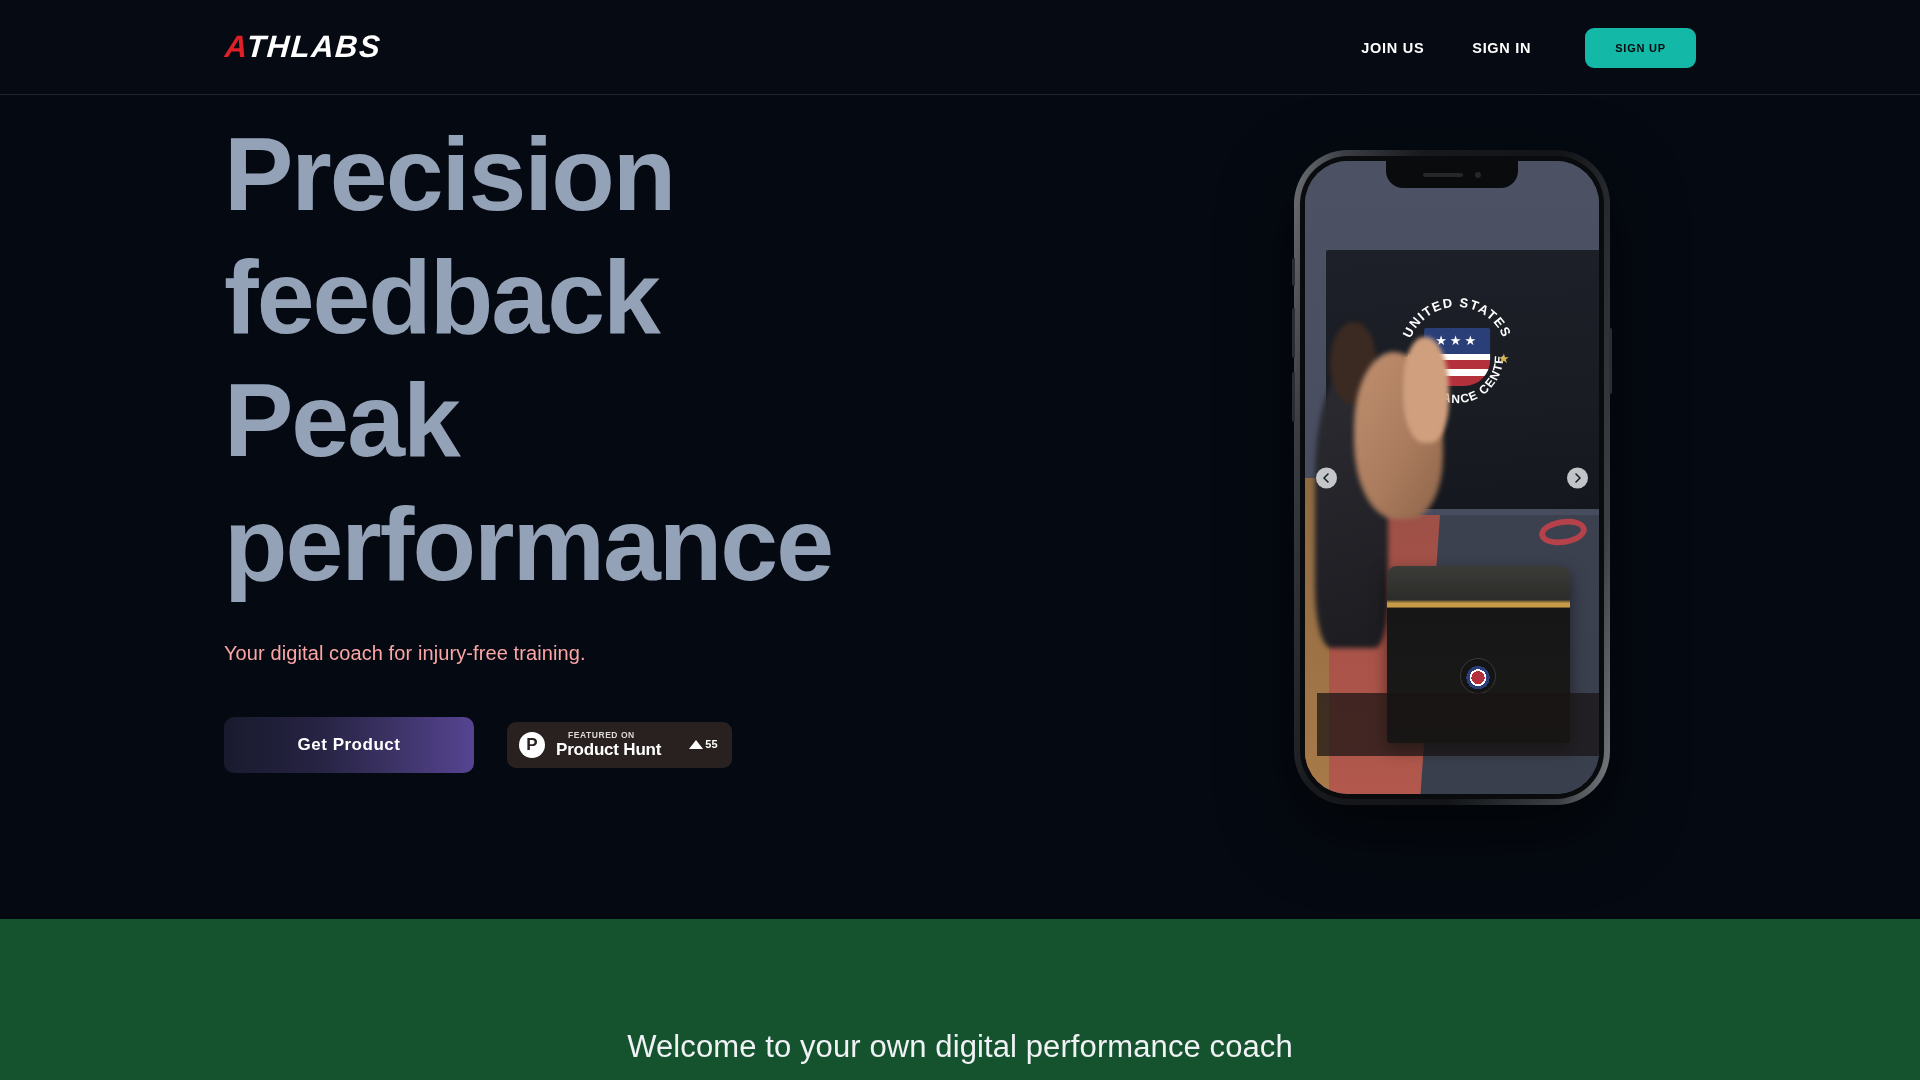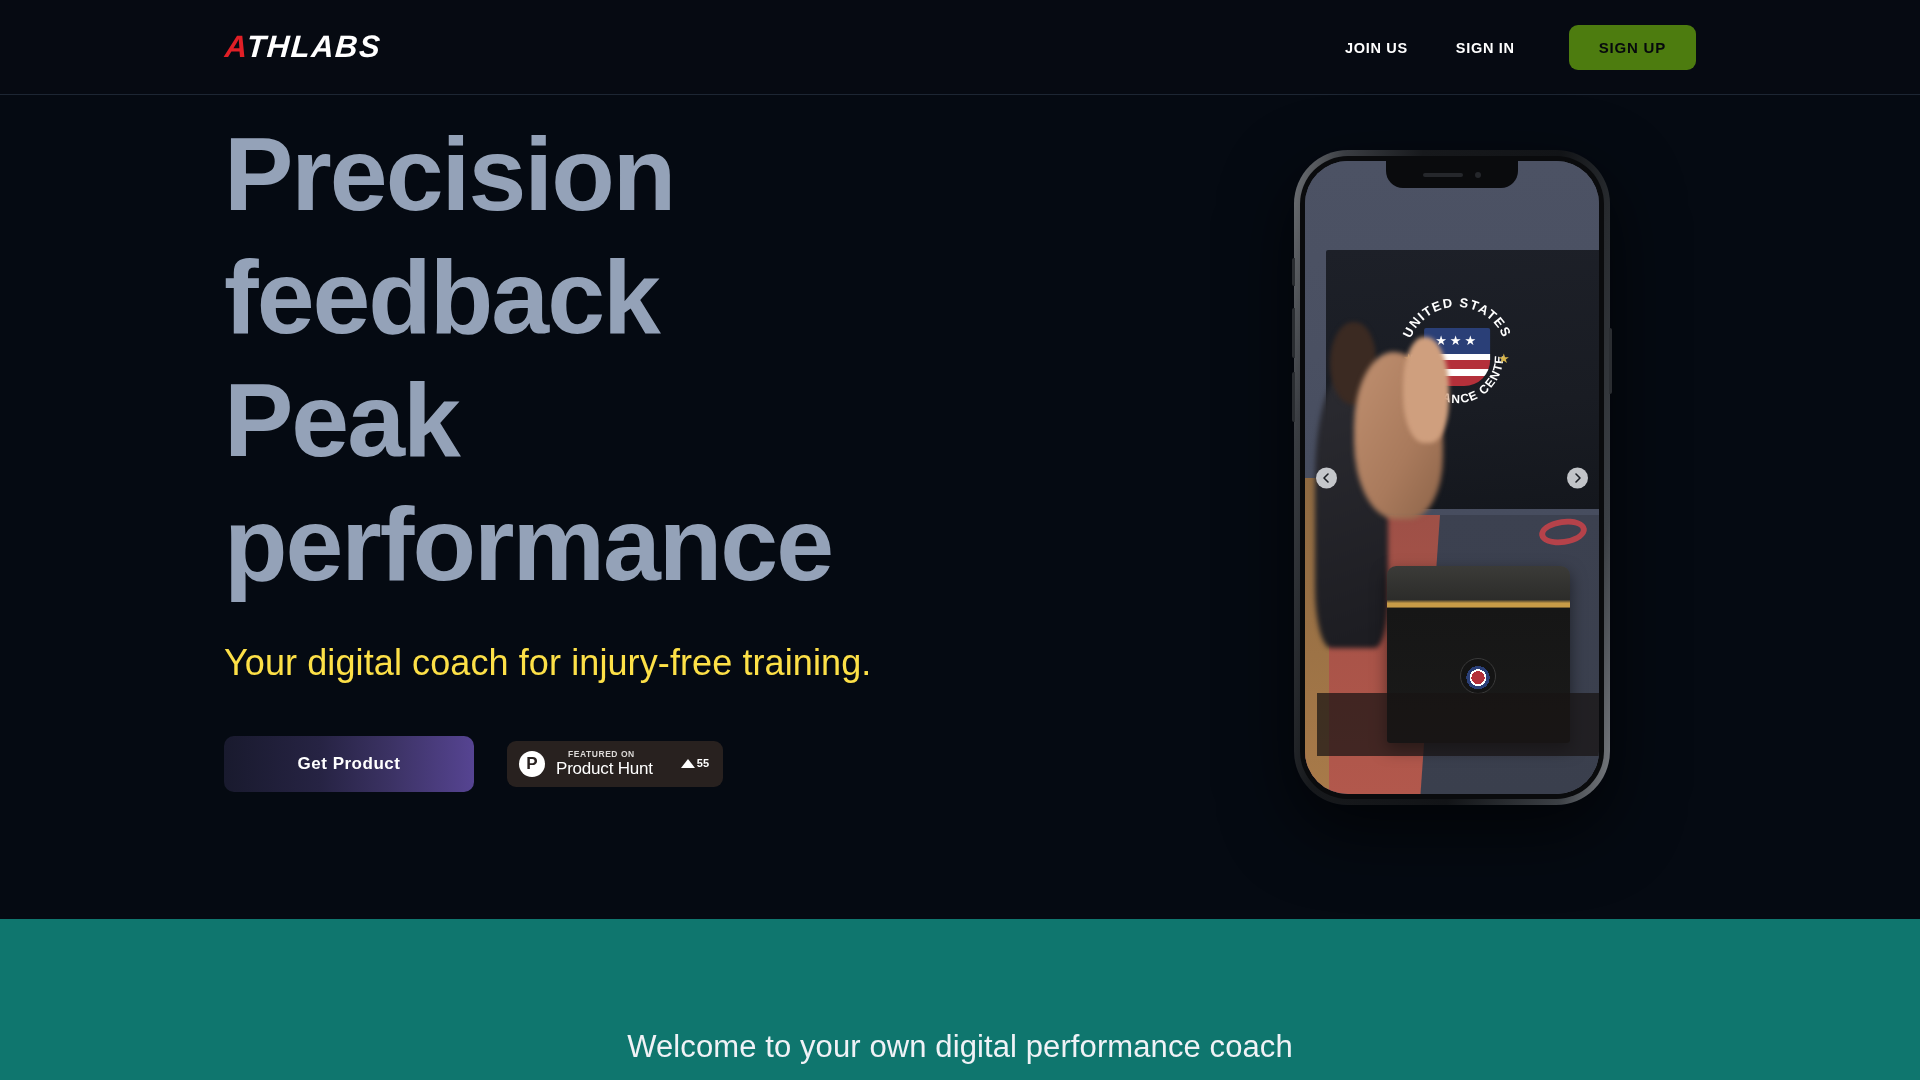--- a/index.html
+++ b/index.html
@@ -43,23 +43,23 @@
     color:#ffffff;
     font-size:14.5px; font-weight:700;
     letter-spacing:0.7px;
     text-decoration:none;
     padding:10px 22px;
     white-space:nowrap;
     cursor:pointer;
   }
   .signup-btn {
     margin-left:28px;
-    background:#4d7c0f;
+    background:#14b8a6;
     color:#06080d;
-    font-size:15px; font-weight:700;
+    font-size:11px; font-weight:700;
     letter-spacing:0.8px;
     border:none; border-radius:9px;
     padding:14px 30px;
     cursor:pointer;
     white-space:nowrap;
     font-family:"Liberation Sans", sans-serif;
   }
 
   
   .hero {
@@ -71,22 +71,22 @@
   .hero-title {
     color:#94a2b8;
     font-size:104px;
     font-weight:700;
     line-height:1.185;
     letter-spacing:-2px;
     white-space:pre-line;
   }
   .hero-sub {
     margin-top:36px;
-    color:#fde047;
-    font-size:36px;
+    color:#fca5a5;
+    font-size:20px;
     font-weight:400;
     letter-spacing:0.1px;
   }
   .hero-actions {
     margin-top:52px;
     display:flex; align-items:center; gap:33px;
   }
   .get-started {
     width:250px; height:56px;
     border:none; border-radius:10px;
@@ -118,21 +118,21 @@
     color:#28211f; font-size:17px; font-weight:800;
     line-height:1; margin-top:-1px;
     font-family:"Liberation Sans", sans-serif;
   }
   .ph-text { display:flex; flex-direction:column; justify-content:center; }
   .ph-featured {
     color:#dcd9d7; font-size:8.5px; font-weight:700;
     letter-spacing:0.55px; line-height:1.25;margin-left:12px;
   }
   .ph-name {
-    color:#ffffff; font-size:17px; font-weight:400;
+    color:#ffffff; font-size:17px; font-weight:700;
     letter-spacing:-0.2px; line-height:1.15;
   }
   .ph-votes {
     margin-left:17px;
     display:flex; align-items:center; justify-content:center;
     gap:2px;
   }
   .ph-caret {
     width:0; height:0;
     border-left:7px solid transparent;
@@ -299,21 +299,21 @@
   .side-btn { position:absolute; left:-2px; background:#2a2d31; border-radius:2px 0 0 2px; width:3px; }
   .side-btn.s1 { top:108px; height:28px; }
   .side-btn.s2 { top:158px; height:50px; }
   .side-btn.s3 { top:222px; height:50px; }
   .side-btn.power { left:auto; right:-2px; top:178px; height:66px; border-radius:0 2px 2px 0; }
 
   
   .section2 {
     position:absolute; top:919px; left:0;
     width:1920px; height:161px;
-    background:#0f766e;
+    background:#14532d;
   }
   .section2-title {
     position:absolute; top:110px; left:0; width:1920px;
     text-align:center;
     color:#f0f2f6;
     font-size:31px;
     font-weight:400;
     letter-spacing:0.1px;
   }
 </style>

